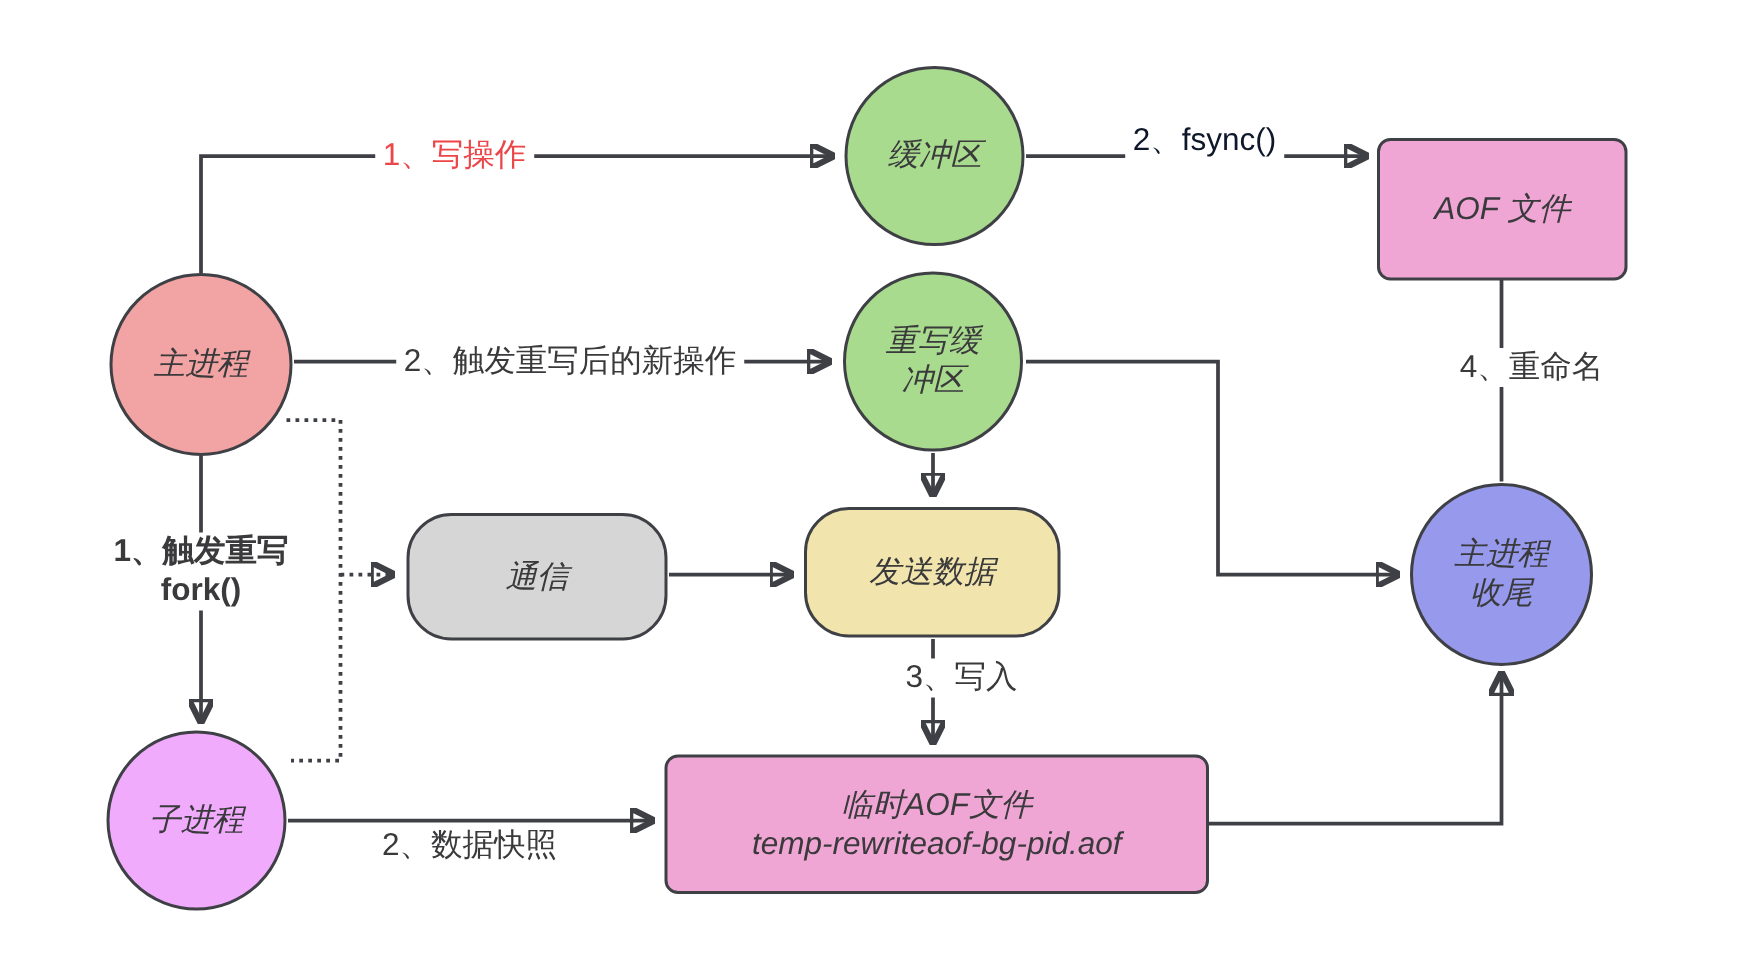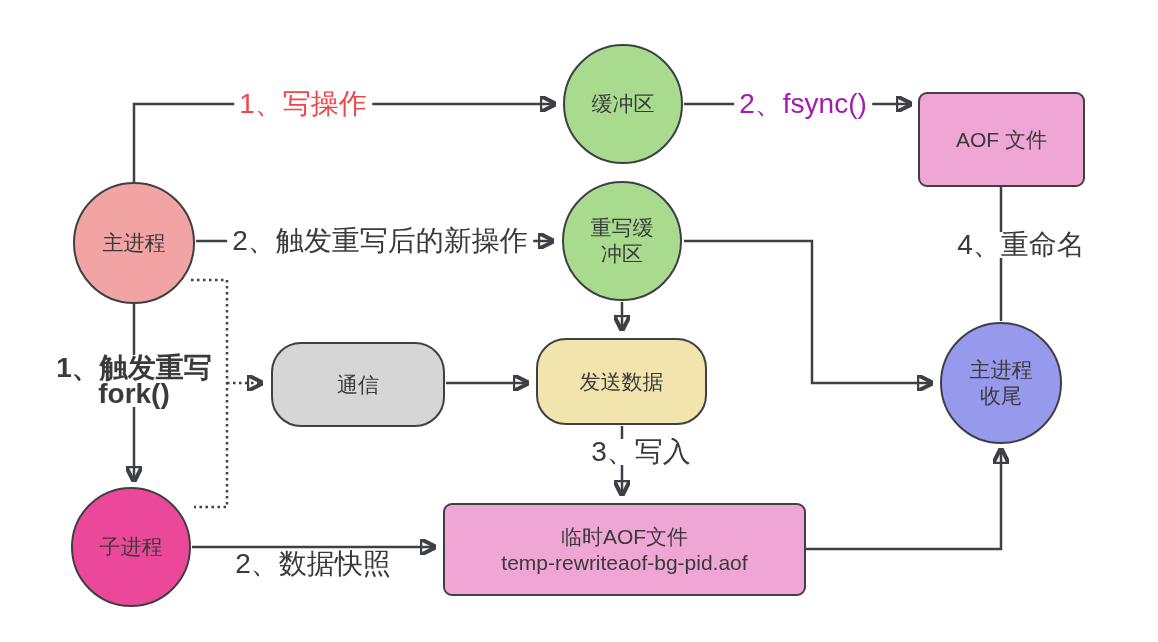--- a/index.html
+++ b/index.html
@@ -3,28 +3,28 @@
 <meta charset="utf-8">
 <style>
   html,body{margin:0;padding:0;background:#ffffff;}
   body{font-family:"Liberation Sans","DejaVu Sans",sans-serif;}
   .canvas{position:relative;width:1158px;height:642px;background:#ffffff;overflow:hidden;}
   .edges{position:absolute;left:0;top:0;width:1158px;height:642px;z-index:1;}
   .edges path{fill:none;stroke:currentColor;stroke-width:2.5;}
   .edges path.dotted{stroke-dasharray:2.5 3.5;}
   .node{position:absolute;z-index:2;display:flex;align-items:center;justify-content:center;
         box-sizing:border-box;border:2.5px solid #3e4045;text-align:center;
-        font-size:21px;line-height:26px;color:#3a3a3c;}
+        font-size:21px;line-height:26px;color:#3a3a3c;font-style:italic;}
   .circle{border-radius:50%;}
   .rect{border-radius:9px;}
   .stadium{border-radius:30px;}
   .node .l{display:block;}
   .edge-label{position:absolute;z-index:3;transform:translate(-50%,-50%);
         background:#ffffff;padding:0 5px;white-space:nowrap;text-align:center;
-        font-size:28px;line-height:26px;color:#3a3a3c;}
+        font-size:21px;line-height:26px;color:#3a3a3c;}
   .edge-label .l{display:block;}
 </style>
 </head>
 <body>
 
 <div class="canvas">
 
   <svg class="edges" viewBox="0 0 1158 642" xmlns="http://www.w3.org/2000/svg" style="color: rgb(62, 64, 69);">
     <defs>
       <marker id="arrow" viewBox="0 0 10 10" refX="8.5" refY="5" markerWidth="6.5" markerHeight="6.5" orient="auto">
@@ -73,34 +73,34 @@
     <span>发送数据</span>
   </div>
 
   <div class="node circle" style="left: 940px; top: 322px; width: 122px; height: 122px; background: rgb(150, 153, 236);">
     <span>
       <span class="l">主进程</span>
       <span class="l">收尾</span>
     </span>
   </div>
 
-  <div class="node circle" style="left: 71px; top: 487px; width: 120px; height: 120px; background: #ec4899;">
+  <div class="node circle" style="left: 71px; top: 487px; width: 120px; height: 120px; background: #f0abfc;">
     <span>子进程</span>
   </div>
 
   <div class="node rect" style="left: 443px; top: 503px; width: 363px; height: 93px; background: rgb(239, 166, 212);">
     <span>
       <span class="l">临时AOF文件</span>
       <span class="l">temp-rewriteaof-bg-pid.aof</span>
     </span>
   </div>
 
   <div class="edge-label" style="left: 303px; top: 104px; color: rgb(237, 70, 73);">1、写操作</div>
 
-  <div class="edge-label" style="left: 803px; top: 104px; color: #a21caf;">2、fsync()</div>
+  <div class="edge-label" style="left: 803px; top: 94px; color: #0f172a;">2、fsync()</div>
 
   <div class="edge-label" style="left:380px;top:241px;">2、触发重写后的新操作</div>
 
   <div class="edge-label" style="left:134px;top:381px;font-weight:bold;">
     <span class="l">1、触发重写</span>
     <span class="l">fork()</span>
   </div>
 
   <div class="edge-label" style="left:641px;top:452px;">3、写入</div>
 

